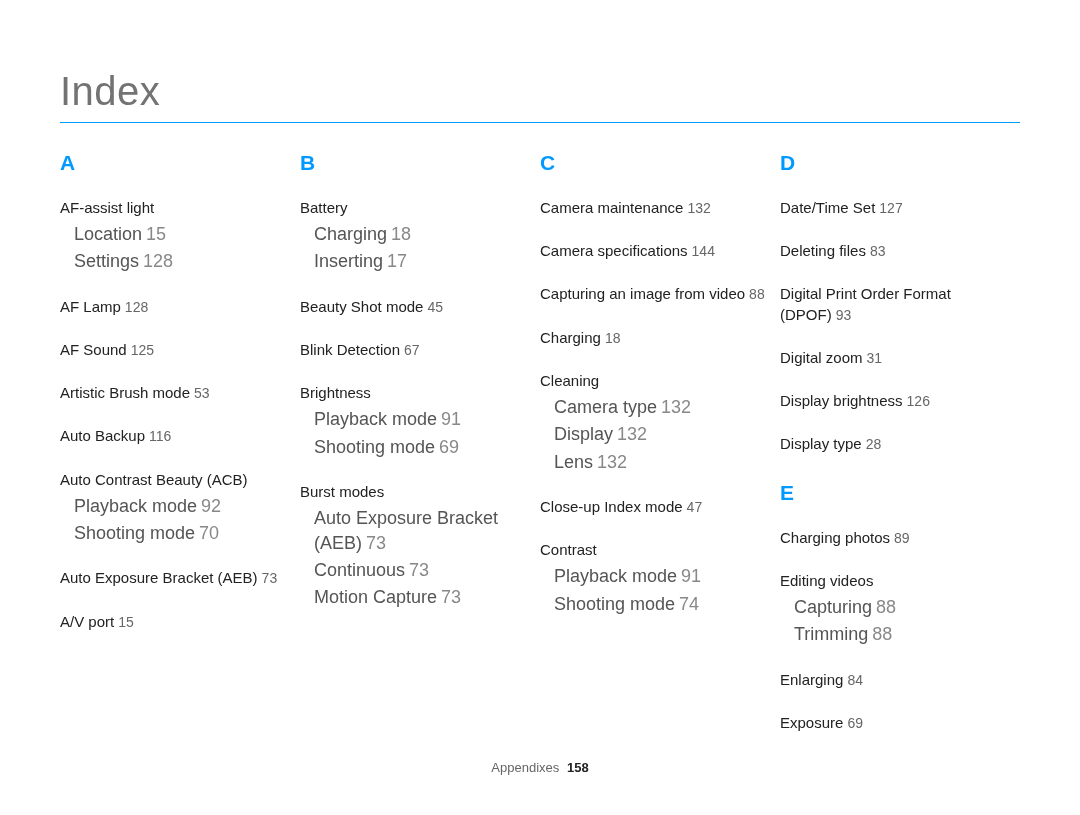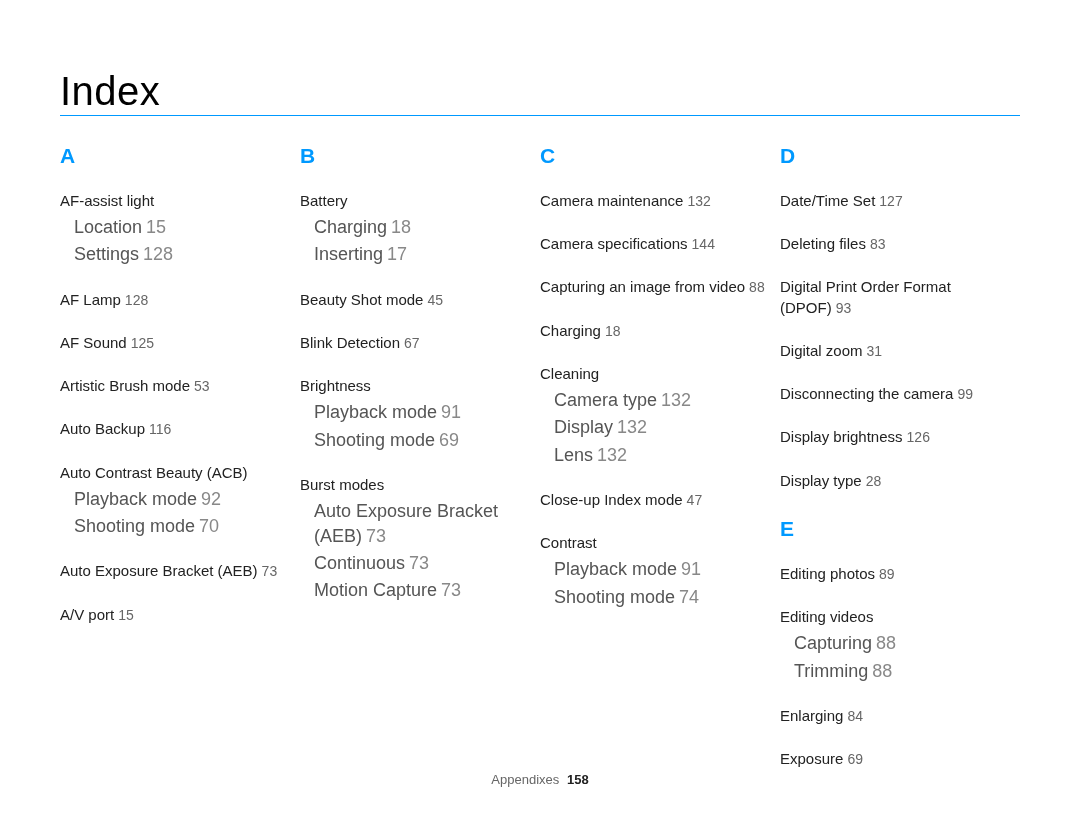--- a/index.html
+++ b/index.html
@@ -12,24 +12,24 @@
   }
   .page {
     width: 1080px;
     height: 815px;
     box-sizing: border-box;
     padding: 42px 60px 0 60px;
     position: relative;
   }
   .title {
     font-size: 40px;
-    color: #000000;
+    color: #737373;
     font-weight: 400;
     letter-spacing: 0.5px;
-    padding-bottom: 1px;
+    padding-bottom: 8px;
     border-bottom: 1px solid #0099ff;
     margin-bottom: 28px;
     font-family: Arial, Helvetica, sans-serif;
   }
   .columns {
     display: flex;
     flex-direction: row;
     gap: 0;
   }
   .col {
@@ -66,21 +66,21 @@
   }
   .sub .pg {
     color: #888;
     margin-left: 4px;
   }
   .group {
     margin-bottom: 14px;
   }
   .footer {
     position: absolute;
-    bottom: 28px;
+    bottom: 40px;
     left: 0;
     width: 1080px;
     text-align: center;
     font-size: 13px;
     color: #666;
   }
   .footer .bold {
     color: #222;
     font-weight: bold;
     margin-left: 4px;
@@ -204,33 +204,30 @@
       <div class="group">
         <div class="entry"><span>Deleting files</span><span class="pg">83</span></div>
       </div>
       <div class="group">
         <div class="entry"><span>Digital Print Order Format (DPOF)</span><span class="pg">93</span></div>
       </div>
       <div class="group">
         <div class="entry"><span>Digital zoom</span><span class="pg">31</span></div>
       </div>
       <div class="group">
-        <div class="entry"><span>Disconnecting the camera</span><span class="pg">99</span></div>
-      </div>
-      <div class="group">
         <div class="entry"><span>Display brightness</span><span class="pg">126</span></div>
       </div>
       <div class="group">
         <div class="entry"><span>Display type</span><span class="pg">28</span></div>
       </div>
 
       <div class="letter subsequent">E</div>
 
       <div class="group">
-        <div class="entry"><span>Editing photos</span><span class="pg">89</span></div>
+        <div class="entry"><span>Charging photos</span><span class="pg">89</span></div>
       </div>
 
       <div class="group">
         <div class="entry"><span>Editing videos</span></div>
         <div class="sub"><span>Capturing</span><span class="pg">88</span></div>
         <div class="sub"><span>Trimming</span><span class="pg">88</span></div>
       </div>
 
       <div class="group">
         <div class="entry"><span>Enlarging</span><span class="pg">84</span></div>

